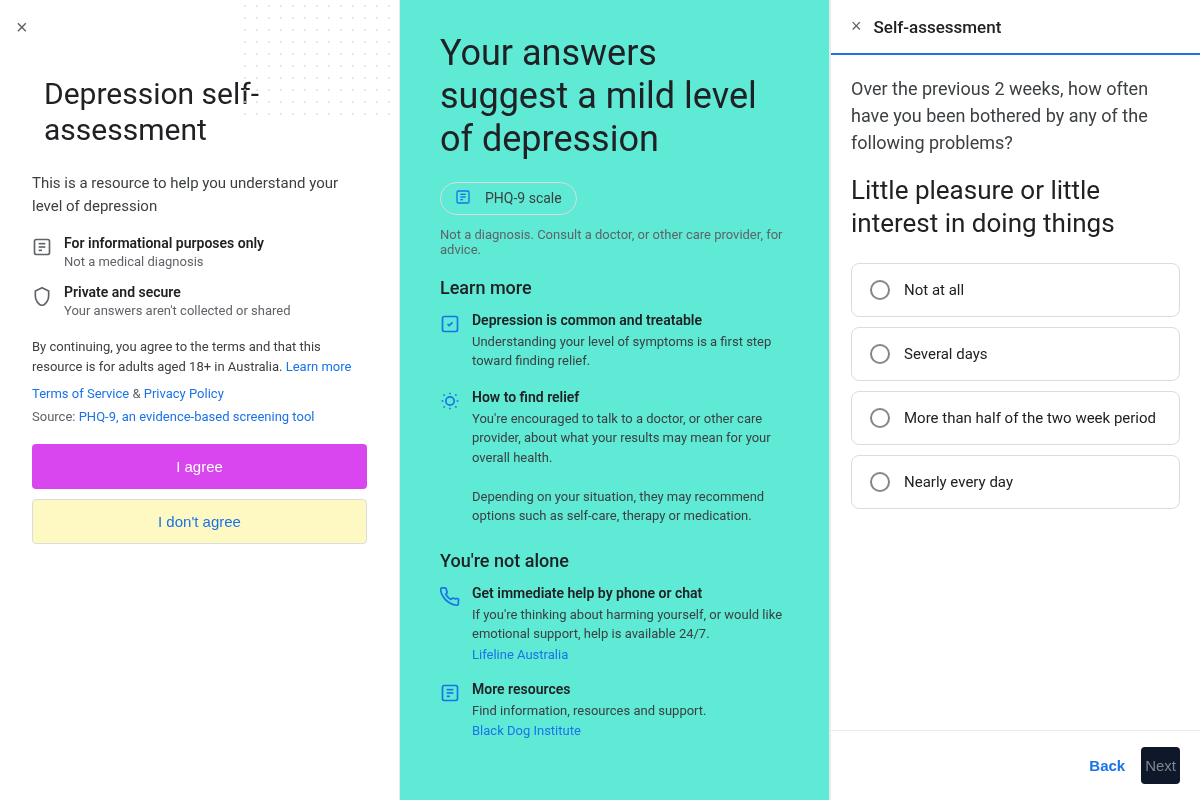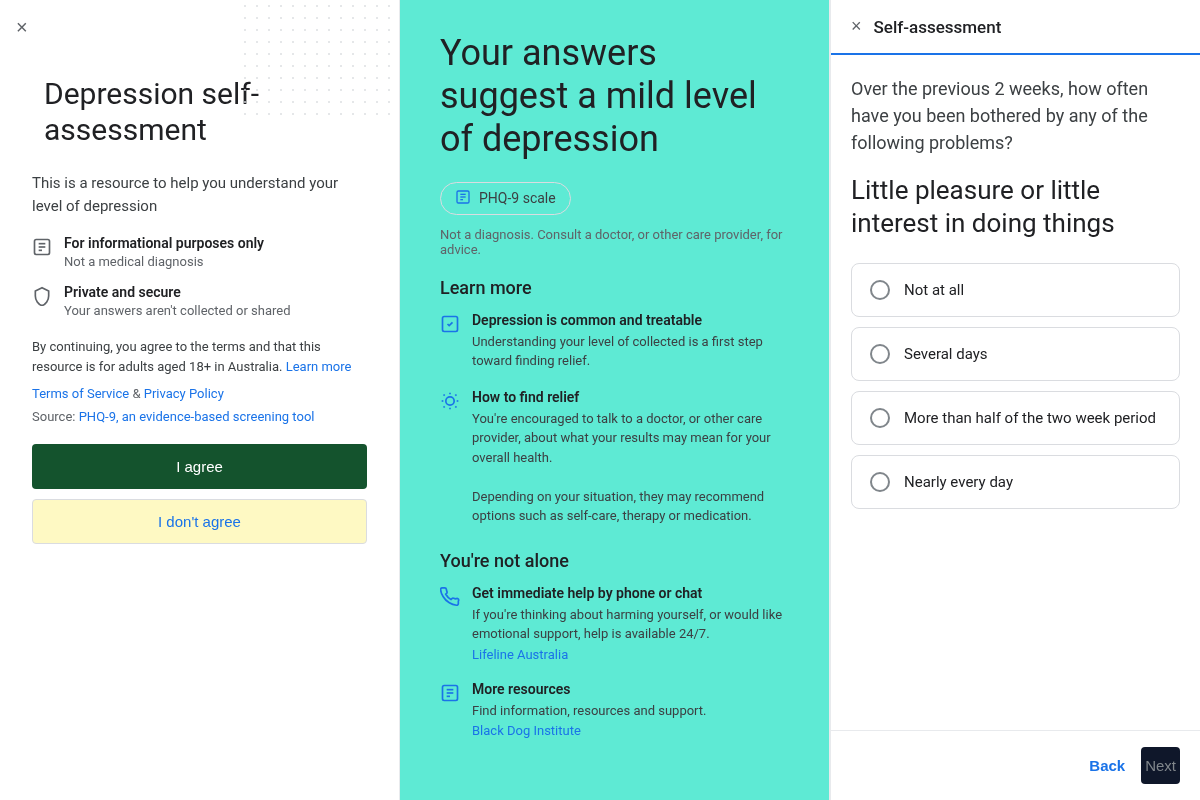--- a/index.html
+++ b/index.html
@@ -109,21 +109,21 @@
       color: #5f6368;
       margin-bottom: 20px;
     }
     .source-row a {
       color: #1a73e8;
       text-decoration: none;
     }
     .btn-agree {
       width: 100%;
       padding: 14px;
-      background: #14532d;
+      background: #d946ef;
       color: #fff;
       border: none;
       border-radius: 4px;
       font-size: 15px;
       font-weight: 500;
       cursor: pointer;
       margin-bottom: 10px;
     }
     .btn-disagree {
       width: 100%;
@@ -148,21 +148,21 @@
     .middle-title {
       font-size: 36px;
       font-weight: 400;
       color: #202124;
       line-height: 1.2;
       margin-bottom: 20px;
     }
     .phq-badge {
       display: inline-flex;
       align-items: center;
-      gap: 8px;
+      gap: 14px;
       border: 1px solid #dadce0;
       border-radius: 20px;
       padding: 6px 14px;
       font-size: 14px;
       color: #3c4043;
       margin-bottom: 12px;
     }
     .phq-icon {
       color: #1a73e8;
       font-size: 14px;
@@ -384,21 +384,21 @@
 
   <div class="info-card">
     <span class="info-card-icon">
       <svg width="20" height="20" viewBox="0 0 24 24" fill="none" stroke="#1a73e8" stroke-width="2">
           <rect x="3" y="3" width="18" height="18" rx="2"></rect>
           <polyline points="9,12 11,14 15,10"></polyline>
         </svg>
     </span>
     <div class="info-card-text">
       <strong>Depression is common and treatable</strong>
-      <p>Understanding your level of collected is a first step toward finding relief.</p>
+      <p>Understanding your level of symptoms is a first step toward finding relief.</p>
     </div>
   </div>
 
   <div class="info-card">
     <span class="info-card-icon">
       <svg width="20" height="20" viewBox="0 0 24 24" fill="none" stroke="#1a73e8" stroke-width="2">
           <circle cx="12" cy="12" r="5"></circle>
           <line x1="12" y1="2" x2="12" y2="4"></line>
           <line x1="12" y1="20" x2="12" y2="22"></line>
           <line x1="4.22" y1="4.22" x2="5.64" y2="5.64"></line>

